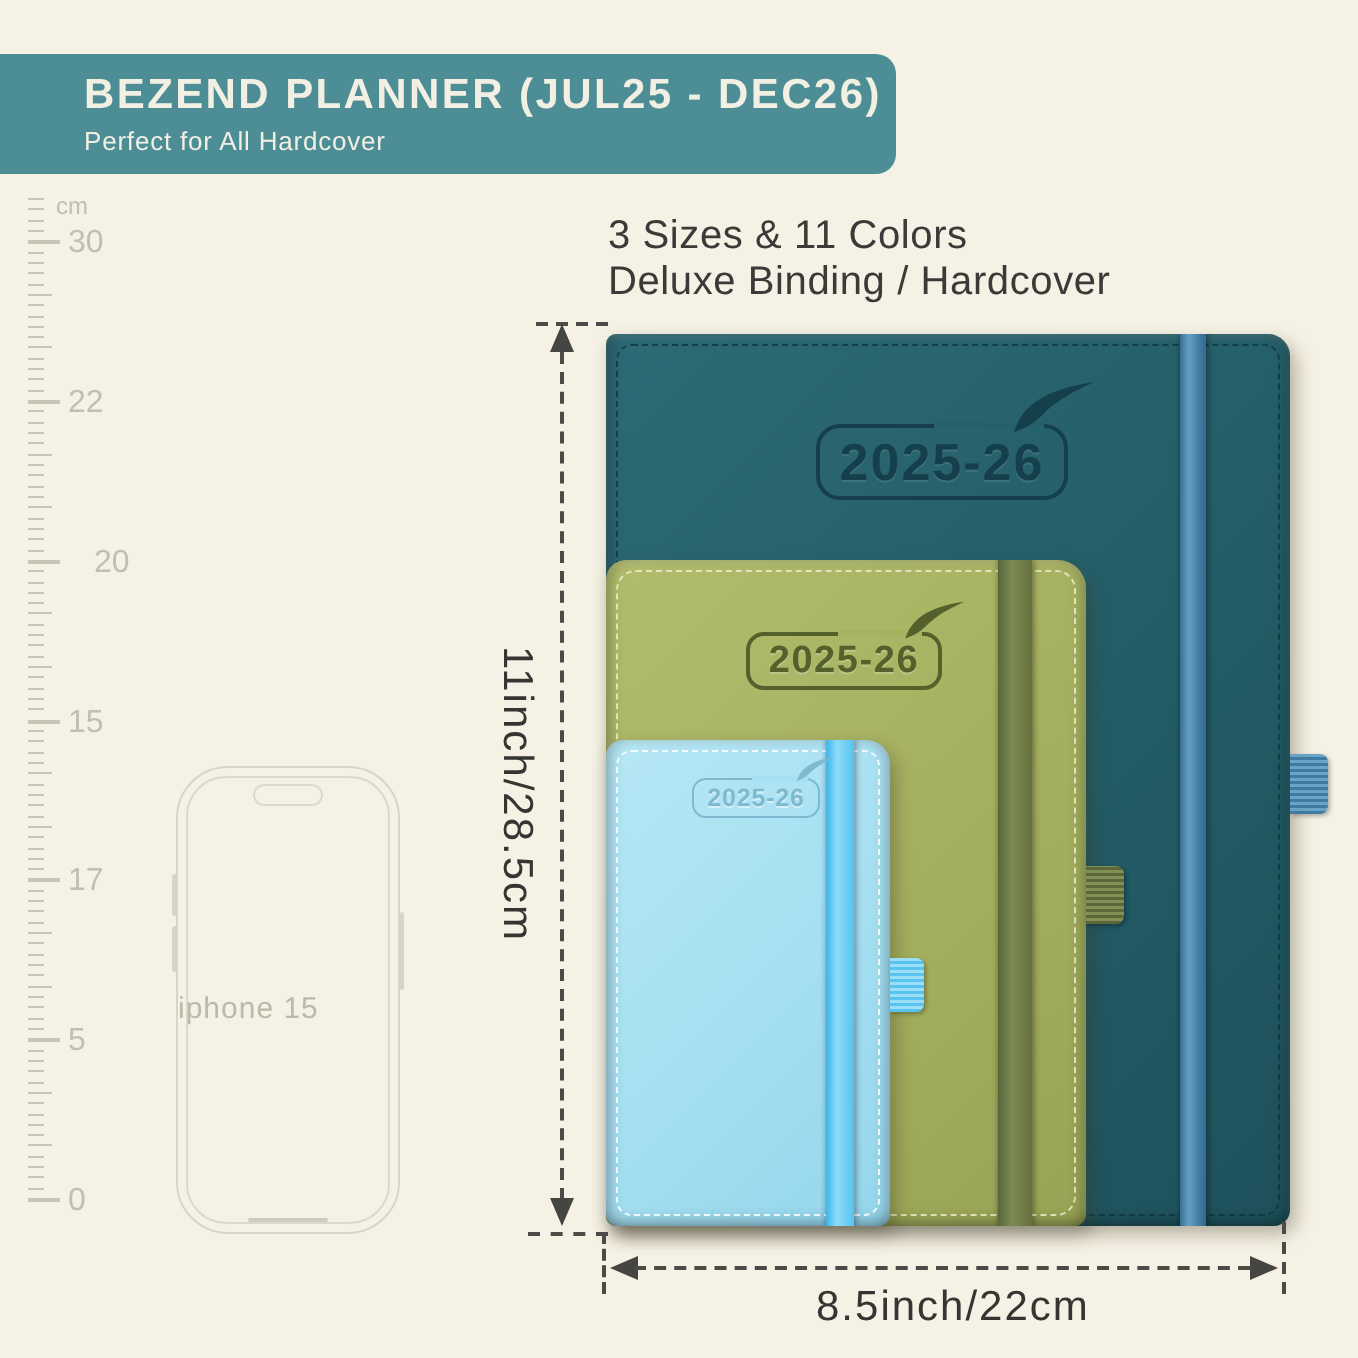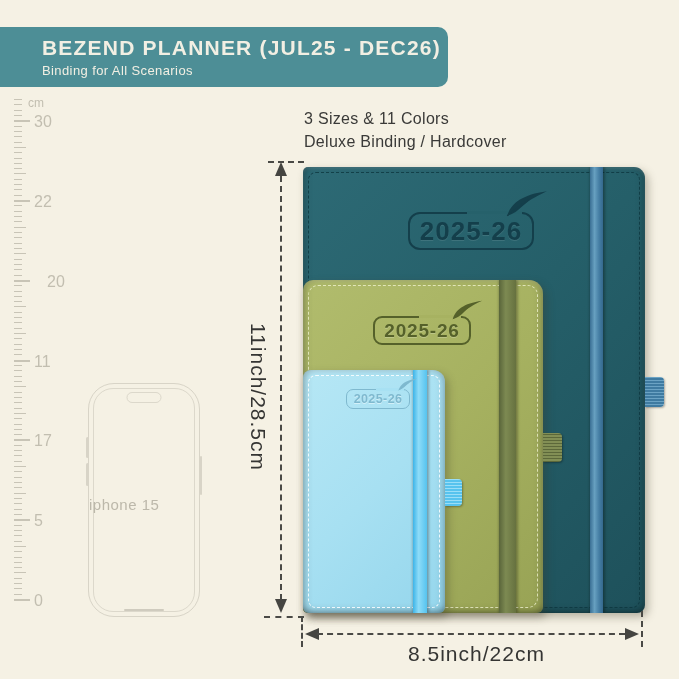--- a/index.html
+++ b/index.html
@@ -10,21 +10,21 @@
   }
   
   .banner{
     position:absolute; left:0; top:27px; width:448px; height:60px;
     background:#4d8e96; border-radius:0 10px 10px 0;
     color:#f2efe3; padding-left:42px; box-sizing:border-box;
   }
   .banner-title{ font-size:21px; font-weight:bold; letter-spacing:1.2px; margin-top:9px; }
   .banner-sub{ font-size:13px; letter-spacing:.4px; margin-top:3px; }
   
-  .info{ position:absolute; left:304px; top:107px; color:#3a3a38; font-size:16px; line-height:23px; letter-spacing:.3px; }
+  .info{ position:absolute; left:304px; top:107px; color:#3a3a38; font-size:20px; line-height:23px; letter-spacing:.3px; }
   
   .ruler{ position:absolute; left:14px; top:99px; width:52px; height:510px; }
   .ruler-unit{ position:absolute; left:14px; top:-3px; font-size:12px; color:#c2beb0; }
   .tick{ position:absolute; left:0; height:1px; width:8px; background:#c8c4b6; }
   .tick.med{ width:12px; }
   .tick.major{ width:16px; height:2px; }
   .rlabel{ position:absolute; left:20px; font-size:16px; color:#c2beb0; }
   
   .phone{ position:absolute; left:88px; top:383px; width:112px; height:234px;
     border:1.5px solid #d8d4c7; border-radius:26px; box-sizing:border-box; }
@@ -113,21 +113,21 @@
   .dim-label{ color:#353533; font-size:21px; letter-spacing:1px; }
   .dim-label-v{ writing-mode:vertical-rl; }
 </style>
 </head>
 <body>
 
 <div class="stage">
 
   <div class="banner">
     <div class="banner-title">BEZEND PLANNER (JUL25 - DEC26)</div>
-    <div class="banner-sub">Binding for All Scenarios</div>
+    <div class="banner-sub">Perfect for All Hardcover</div>
   </div>
 
   <div class="info">
     <div>3 Sizes &amp; 11 Colors</div>
     <div>Deluxe Binding / Hardcover</div>
   </div>
 
   <div class="ruler">
     <div class="ruler-unit">cm</div>
     <div>
@@ -177,21 +177,21 @@
         <div class="tick" style="top: 212.8px;"></div>
         <div class="tick" style="top: 218.12px;"></div>
         <div class="tick" style="top: 223.44px;"></div>
         <div class="tick" style="top: 228.76px;"></div>
         <div class="tick med" style="top: 234.08px;"></div>
         <div class="tick" style="top: 239.4px;"></div>
         <div class="tick" style="top: 244.72px;"></div>
         <div class="tick" style="top: 250.04px;"></div>
         <div class="tick" style="top: 255.36px;"></div>
         <div class="tick major" style="top: 260.68px;"></div>
-        <div class="rlabel" style="top: 253.68px;">11</div>
+        <div class="rlabel" style="top: 253.68px;">15</div>
         <div class="tick" style="top: 266px;"></div>
         <div class="tick" style="top: 271.32px;"></div>
         <div class="tick" style="top: 276.64px;"></div>
         <div class="tick" style="top: 281.96px;"></div>
         <div class="tick med" style="top: 287.28px;"></div>
         <div class="tick" style="top: 292.6px;"></div>
         <div class="tick" style="top: 297.92px;"></div>
         <div class="tick" style="top: 303.24px;"></div>
         <div class="tick" style="top: 308.56px;"></div>
         <div class="tick med" style="top: 313.88px;"></div>

